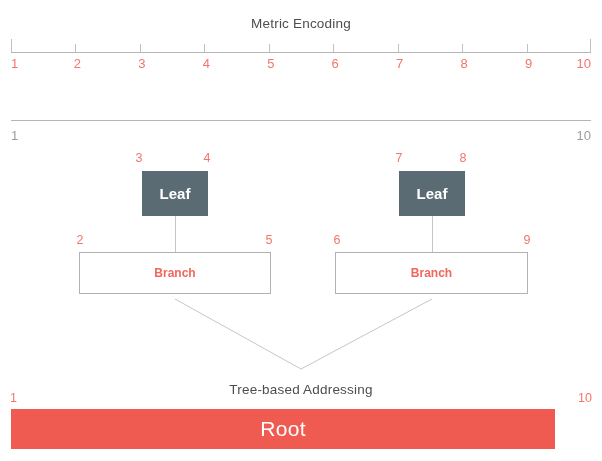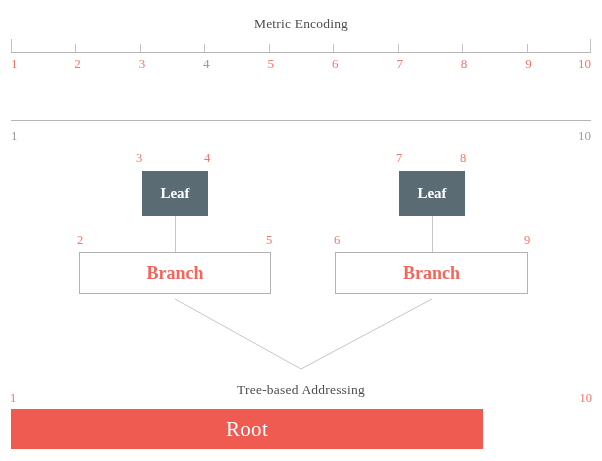--- a/index.html
+++ b/index.html
@@ -1,19 +1,19 @@
 <!DOCTYPE html>
 <html><head>
 <meta charset="utf-8">
 <style>
   html,body { margin:0; padding:0; background:#ffffff; }
   .canvas {
     position:relative; width:602px; height:461px; overflow:hidden;
     background:#ffffff;
-    font-family:Liberation Serif, serif;
+    font-family:Liberation Sans, sans-serif;
   }
   .sec-title {
     position:absolute; left:0; width:602px; text-align:center;
     font-size:13.5px; color:#4d4d4d; letter-spacing:0.2px;
   }
   .metric-title { top:16px; }
   .binary-title { top:96px; }
   .addr-title   { top:382px; }
 
   
@@ -37,28 +37,28 @@
   
   .range-num { position:absolute; font-size:12.5px; color:#f3756b;
                transform:translateX(-50%); }
 
   
   .leaf-box { position:absolute; top:171px; width:66px; height:45px;
               background:#5b6b74; color:#ffffff; font-size:15px; font-weight:600;
               display:flex; align-items:center; justify-content:center; }
   .branch-box { position:absolute; top:252px; height:42px;
                 background:#ffffff; border:1px solid #b2b2b2; box-sizing:border-box;
-                color:#f2665c; font-size:18px; font-weight:600;
+                color:#f2665c; font-size:12px; font-weight:600;
                 display:flex; align-items:center; justify-content:center; }
 
   .lines-svg { position:absolute; left:0; top:0; width:602px; height:461px;
                pointer-events:none; }
 
   
-  .root-bar { position:absolute; left:11px; top:409px; width:472px; height:40px;
+  .root-bar { position:absolute; left:11px; top:409px; width:544px; height:40px;
               background:#ef5b51; color:#ffffff; font-size:21px;
               display:flex; align-items:center; justify-content:center;
               letter-spacing:0.3px; }
   .addr-num { position:absolute; top:391px; font-size:12.5px; color:#f3756b; }
   .addr-num.left  { left:10px; }
   .addr-num.right { right:10px; }
 </style>
 </head>
 <body>
 

